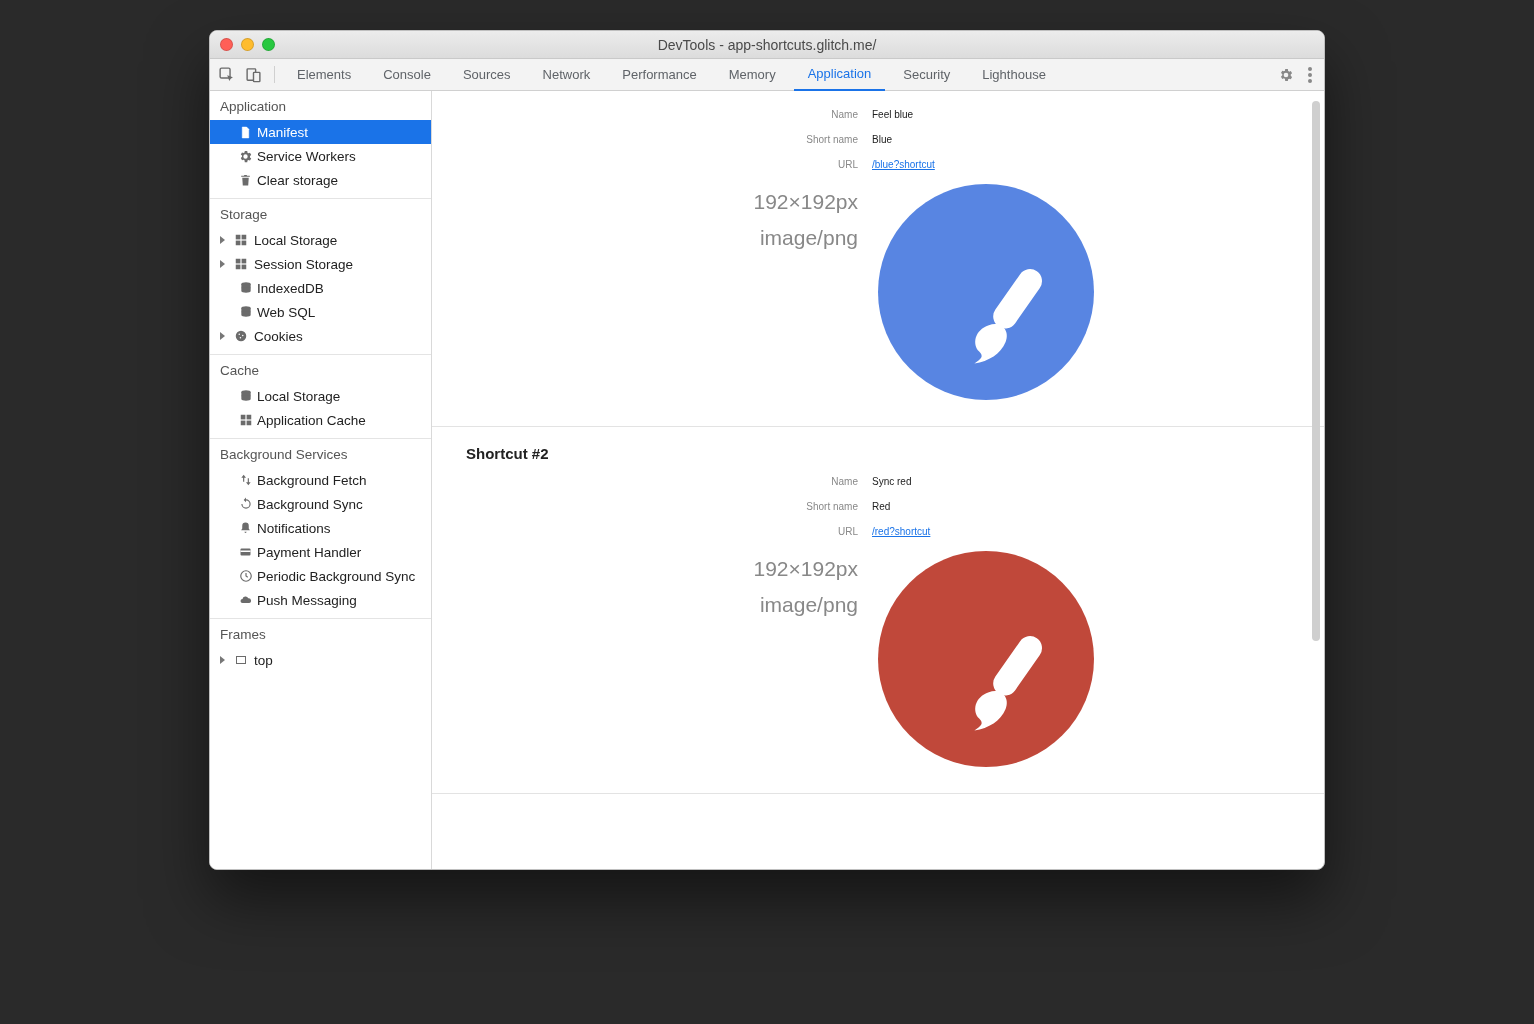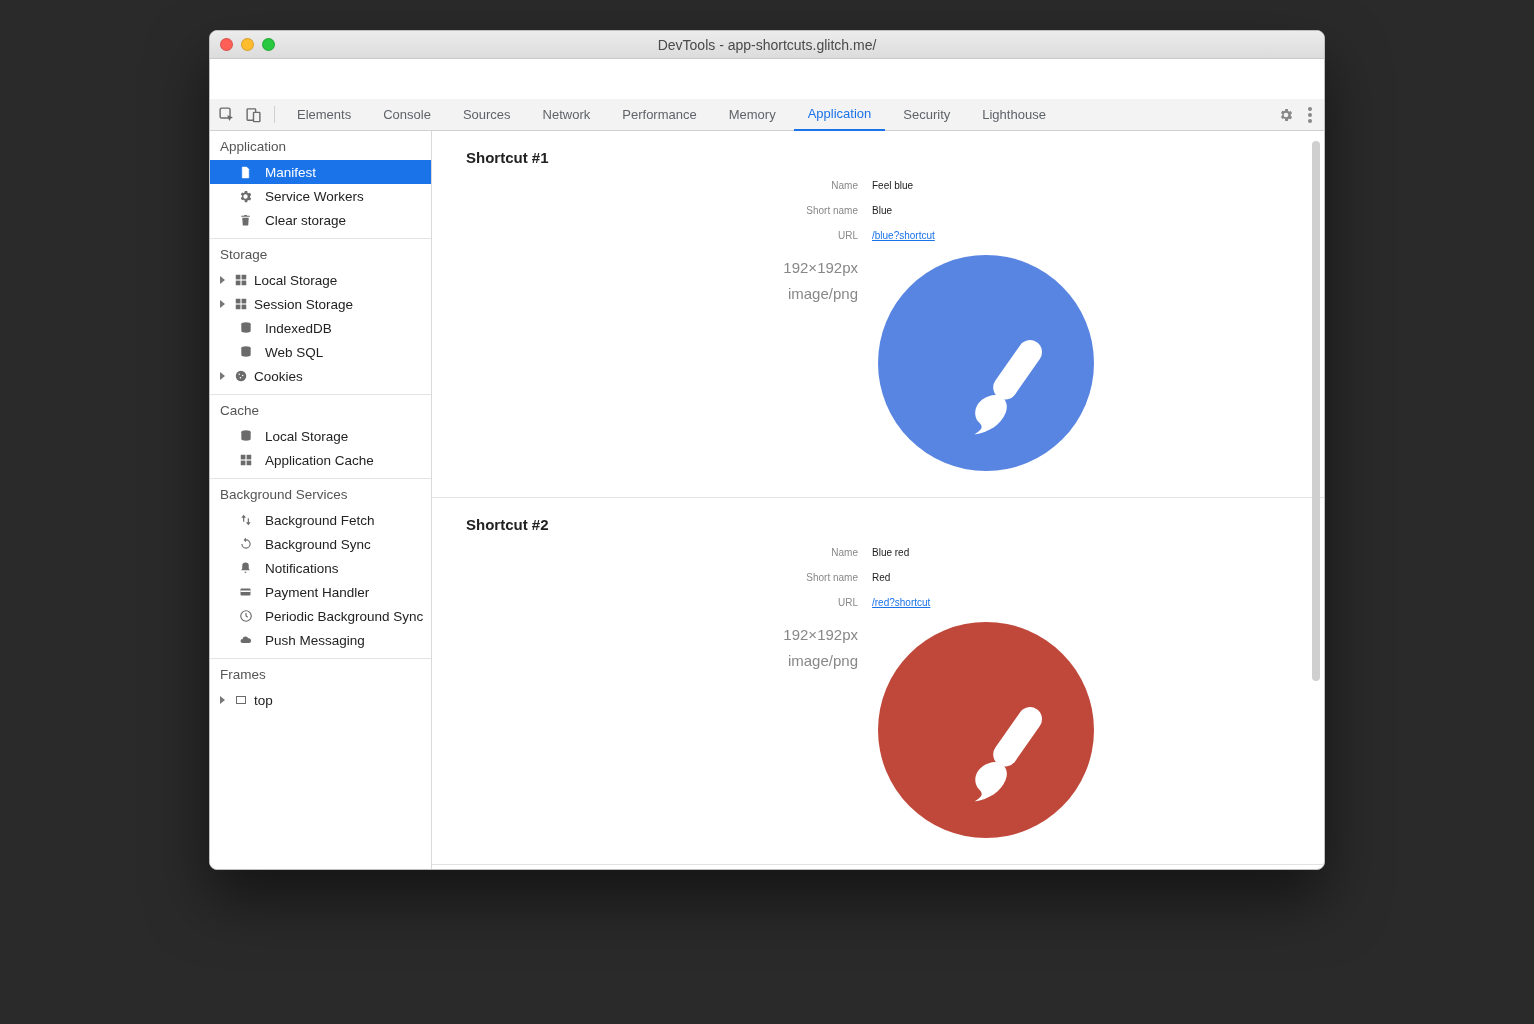--- a/index.html
+++ b/index.html
@@ -39,47 +39,46 @@
   .titlebar .title { position:absolute; left:0; right:0; text-align:center; font-size:14px; color:#4a4a4a; }
   .tabbar {
     height: 32px;
     background: #f3f3f3;
     border-bottom: 1px solid #d0d0d0;
     display:flex;
     align-items:center;
     font-size:13px;
     color:#5f6368;
     padding: 0 8px;
-    margin-top: 40px;
   }
   .tabbar .tool-icons { display:flex; gap:10px; align-items:center; padding-right:12px; border-right:1px solid #d0d0d0; margin-right:8px;}
   .tabbar .tabs { display:flex; gap:4px; flex:1; }
   .tabbar .tab { padding: 0 14px; height:32px; display:flex; align-items:center; color:#5f6368; cursor:pointer; }
   .tabbar .tab.active { color:#1a73e8; border-bottom:2px solid #1a73e8; }
   .tabbar .right-icons { display:flex; gap:14px; align-items:center; color:#888; padding-right:4px;}
   .content { flex:1; display:flex; overflow:hidden; }
   .sidebar { width:222px; border-right:1px solid #d9d9d9; overflow-y:auto; font-size:13.5px; color:#333; background:#fff;}
   .sidebar .group-title { padding:8px 10px 6px 10px; color:#555; font-size:13.5px; }
-  .sidebar .item { height:24px; padding-left:28px; display:flex; align-items:center; gap:12px; color:#222; cursor:pointer;}
+  .sidebar .item { height:24px; padding-left:28px; display:flex; align-items:center; gap:4px; color:#222; cursor:pointer;}
   .sidebar .item.selected { background:#1a73e8; color:#fff; }
   .sidebar .item.selected .ic { fill:#fff; stroke:#fff; color:#fff;}
   .sidebar .tree-item { height:24px; padding-left:10px; display:flex; align-items:center; gap:6px; color:#222; cursor:pointer;}
   .sidebar .divider { border-top:1px solid #e4e4e4; margin:6px 0 0 0; }
   .sidebar .ic { width:15px; height:15px; flex:0 0 15px; display:inline-flex; align-items:center; justify-content:center; color:#6b6b6b; fill:#6b6b6b;}
   .tri { display:inline-block; width:0;height:0;border-top:4px solid transparent;border-bottom:4px solid transparent;border-left:5px solid #777; margin-right:2px;}
   .main { flex:1; overflow-y:auto; position:relative;}
   .main::-webkit-scrollbar{width:16px;}
   .shortcut-block { border-bottom:1px solid #e3e3e3; padding:18px 0 26px 0;}
   .shortcut-title { font-weight:700; font-size:15px; color:#222; padding-left:34px; margin-bottom:14px;}
   .kv { display:flex; align-items:flex-start; margin-bottom:14px; font-size:10px;}
   .kv .k { width:440px; text-align:right; padding-right:14px; color:#888; }
   .kv .v { color:#222; }
   .kv .v a { color:#1a73e8; }
   .icon-row { display:flex; align-items:flex-start; }
-  .icon-meta { width:440px; text-align:right; padding-right:14px; color:#888; font-size:15px; line-height:1.7;}
+  .icon-meta { width:440px; text-align:right; padding-right:14px; color:#888; font-size:21px; line-height:1.7;}
   .icon-circle { width:216px; height:216px; border-radius:50%; position:relative; margin-left:6px; }
   .icon-circle.blue{ background:#5885e2; }
   .icon-circle.red{ background:#c0483a; }
   .brush {
     position:absolute;
   }
   .scrollbar-fake { position:absolute; right:4px; top:10px; width:8px; height:540px; background:#cfcfcf; border-radius:4px;}
   svg{display:block;}
 </style>
 </head>
@@ -307,21 +306,20 @@
             <svg width="14" height="12" viewBox="0 0 24 24" fill="none" stroke="currentColor" stroke-width="2">
               <rect x="3" y="5" width="18" height="14"></rect>
             </svg>
           </span>
           <span>top</span>
         </div>
       </div>
     <div class="main" id="main">
       <div class="scrollbar-fake"></div>
     <div class="shortcut-block">
-          <div class="shortcut-title">Shortcut #1</div>
           <div class="kv">
             <div class="k">Name</div>
             <div class="v">Feel blue</div>
           </div>
           <div class="kv">
             <div class="k">Short name</div>
             <div class="v">Blue</div>
           </div>
           <div class="kv">
             <div class="k">URL</div>
@@ -337,21 +335,21 @@
                 <rect x="48" y="6" width="20" height="56" rx="10" fill="#fff" transform="rotate(35 58 34)"></rect>
                 <path d="M26 78 C20 72 22 60 34 56 C44 52 52 60 48 70 C44 80 34 86 22 88 C28 84 30 82 26 78 Z" fill="#fff"></path>
               </svg>
             </div>
           </div>
         </div>
         <div class="shortcut-block">
           <div class="shortcut-title">Shortcut #2</div>
           <div class="kv">
             <div class="k">Name</div>
-            <div class="v">Blue red</div>
+            <div class="v">Sync red</div>
           </div>
           <div class="kv">
             <div class="k">Short name</div>
             <div class="v">Red</div>
           </div>
           <div class="kv">
             <div class="k">URL</div>
             <div class="v"><a href="#">/red?shortcut</a></div>
           </div>
           <div class="icon-row">

